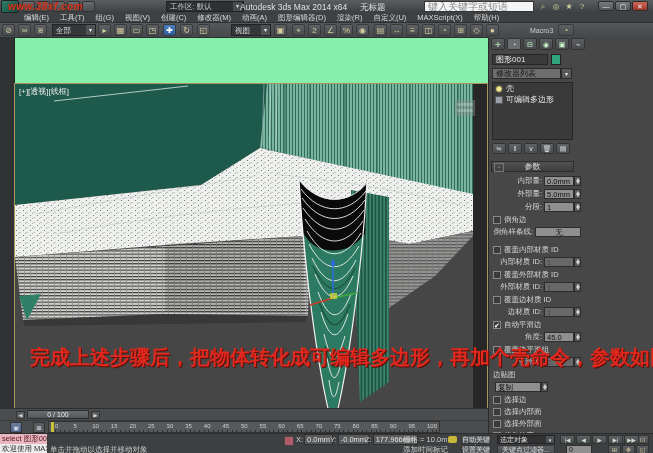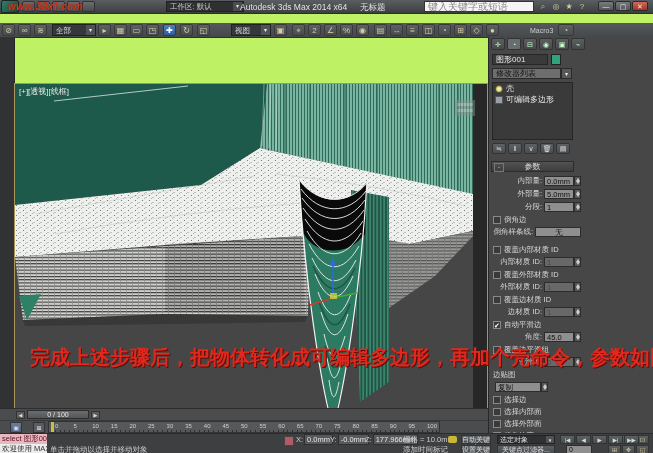--- a/index.html
+++ b/index.html
@@ -1,18 +1,18 @@
 <!DOCTYPE html>
 <html><head>
 <meta charset="utf-8">
 <style>
   html,body{margin:0;padding:0;background:#222;}
   #app{position:relative;width:653px;height:453px;overflow:hidden;
        font-family:"Liberation Sans","DejaVu Sans",sans-serif;
-       background:#bef264;color:#d6d6d6;-webkit-font-smoothing:antialiased;}
+       background:#86efac;color:#d6d6d6;-webkit-font-smoothing:antialiased;}
   .abs{position:absolute;}
   
   #titlebar{left:0;top:0;width:653px;height:13px;background:linear-gradient(#5a5e61,#3c3f42);border-bottom:1px solid #2a2c2e;}
   .qbtn{width:13px;height:11px;top:1px;background:linear-gradient(#6a6e71,#4a4d50);border:1px solid #333;border-radius:2px;box-sizing:border-box;}
   #applogo{left:1px;top:0px;width:18px;height:13px;background:linear-gradient(135deg,#2e7f6a,#134a3c);border:1px solid #222;border-radius:2px;box-sizing:border-box;}
   #watermark{left:8px;top:1px;font-size:10px;font-weight:bold;color:#d43a22;text-shadow:0 0 1px #5a0f06;font-style:italic;letter-spacing:.5px;}
   #workspace{left:166px;top:1px;width:78px;height:11px;background:#2e3032;border:1px solid #222;font-size:7.5px;color:#ccc;line-height:10px;padding-left:3px;box-sizing:border-box;}
   #workspace .dd{position:absolute;right:1px;top:0;width:9px;height:9px;background:#4a4d50;font-size:6px;color:#ddd;text-align:center;line-height:9px;}
   #titletext{left:240px;top:2px;font-size:8.5px;color:#e2e2e2;}
   #doctitle{left:360px;top:2px;font-size:8.5px;color:#e2e2e2;}
@@ -109,20 +109,34 @@
   <div class="abs" id="searchbox">键入关键字或短语</div>
   <div class="abs icbtn" style="left:537px">⌕</div>
   <div class="abs icbtn" style="left:550px">◎</div>
   <div class="abs icbtn" style="left:563px">★</div>
   <div class="abs icbtn" style="left:576px">?</div>
   <div class="abs winbtn" style="left:598px">—</div>
   <div class="abs winbtn" style="left:615px">▢</div>
   <div class="abs winbtn" id="win-close" style="left:632px">✕</div>
 </div>
 
+<div class="abs" id="menubar">
+      <div class="menuitem">编辑(E)</div>
+      <div class="menuitem">工具(T)</div>
+      <div class="menuitem">组(G)</div>
+      <div class="menuitem">视图(V)</div>
+      <div class="menuitem">创建(C)</div>
+      <div class="menuitem">修改器(M)</div>
+      <div class="menuitem">动画(A)</div>
+      <div class="menuitem">图形编辑器(D)</div>
+      <div class="menuitem">渲染(R)</div>
+      <div class="menuitem">自定义(U)</div>
+      <div class="menuitem">MAXScript(X)</div>
+      <div class="menuitem">帮助(H)</div>
+    </div>
 
 <div class="abs" id="toolbar">
   <div class="abs tdrop" style="left:52px;width:44px"><span>全部</span><span class="dd">▾</span></div>
   <div class="abs tdrop" style="left:231px;width:40px"><span>视图</span><span class="dd">▾</span></div>
   <div class="abs" id="macro-label">Macro3</div>
   <div class="abs tbtn" style="left:558px;width:16px">◔</div>
 <div class="abs tbtn" style="left: 2px;">⊘</div>
       <div class="abs tbtn" style="left: 18px;">∞</div>
       <div class="abs tbtn" style="left: 34px;">≋</div>
       <div class="abs tbtn" style="left: 98px;">▸</div>

